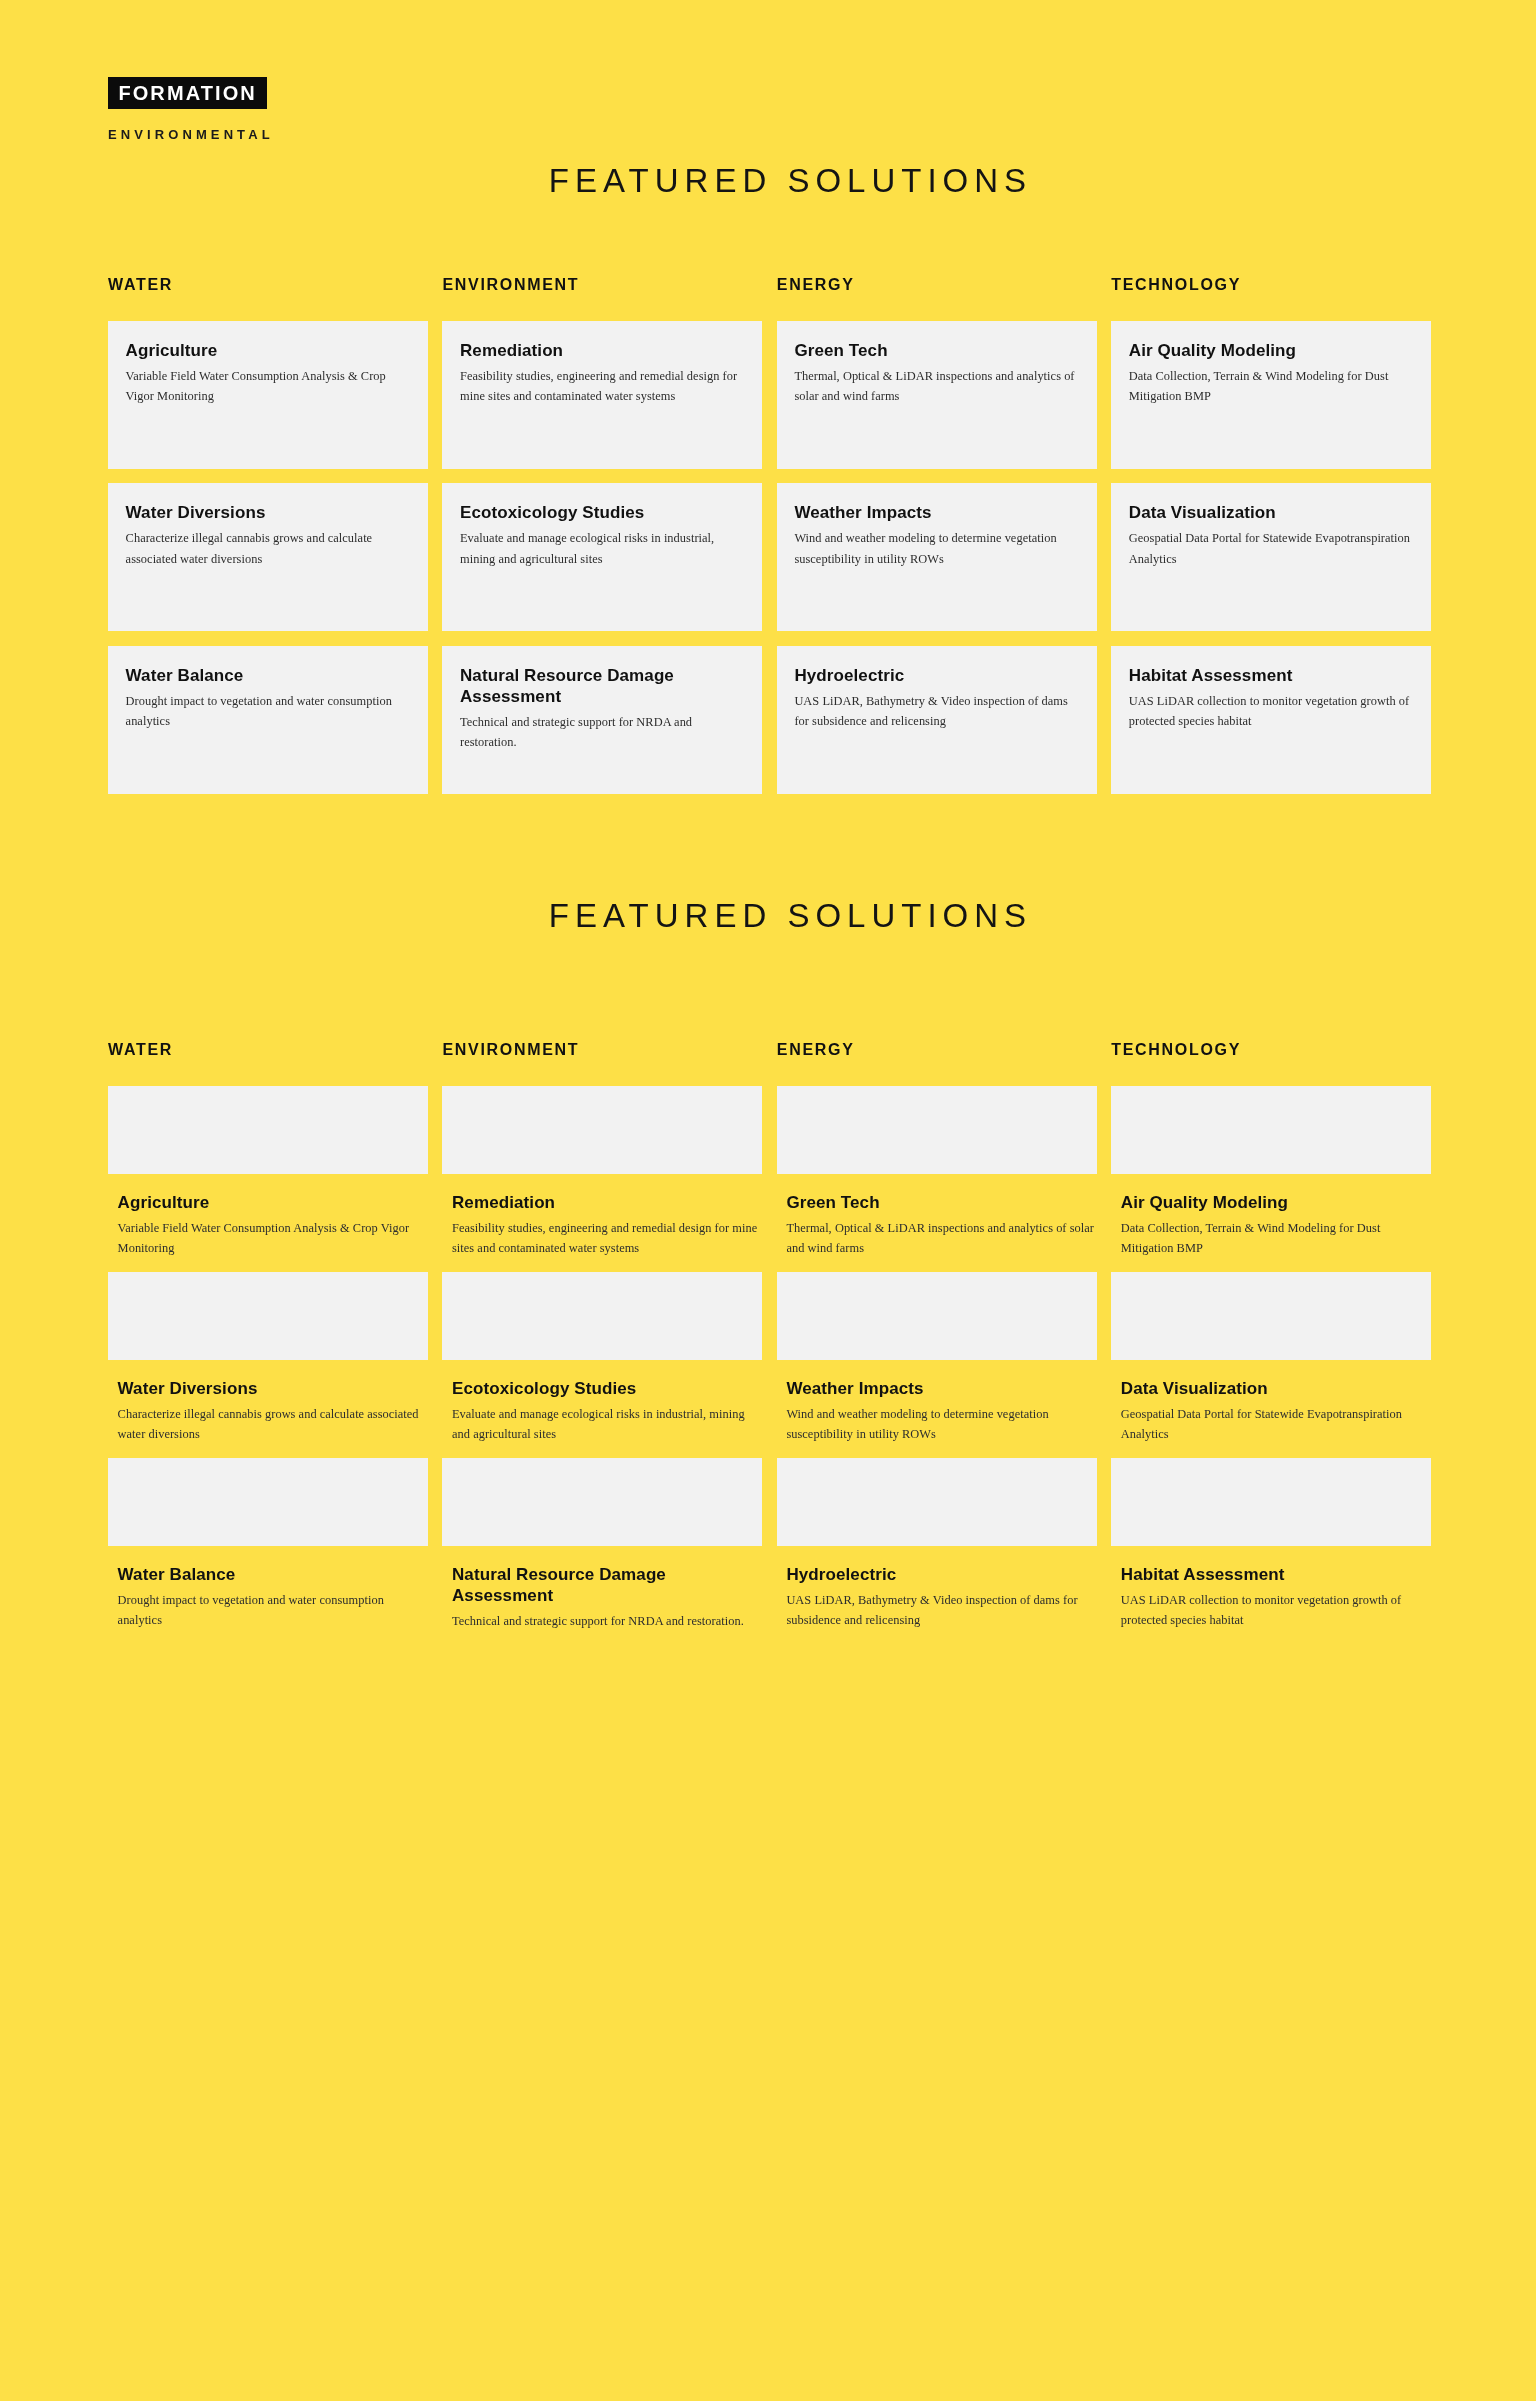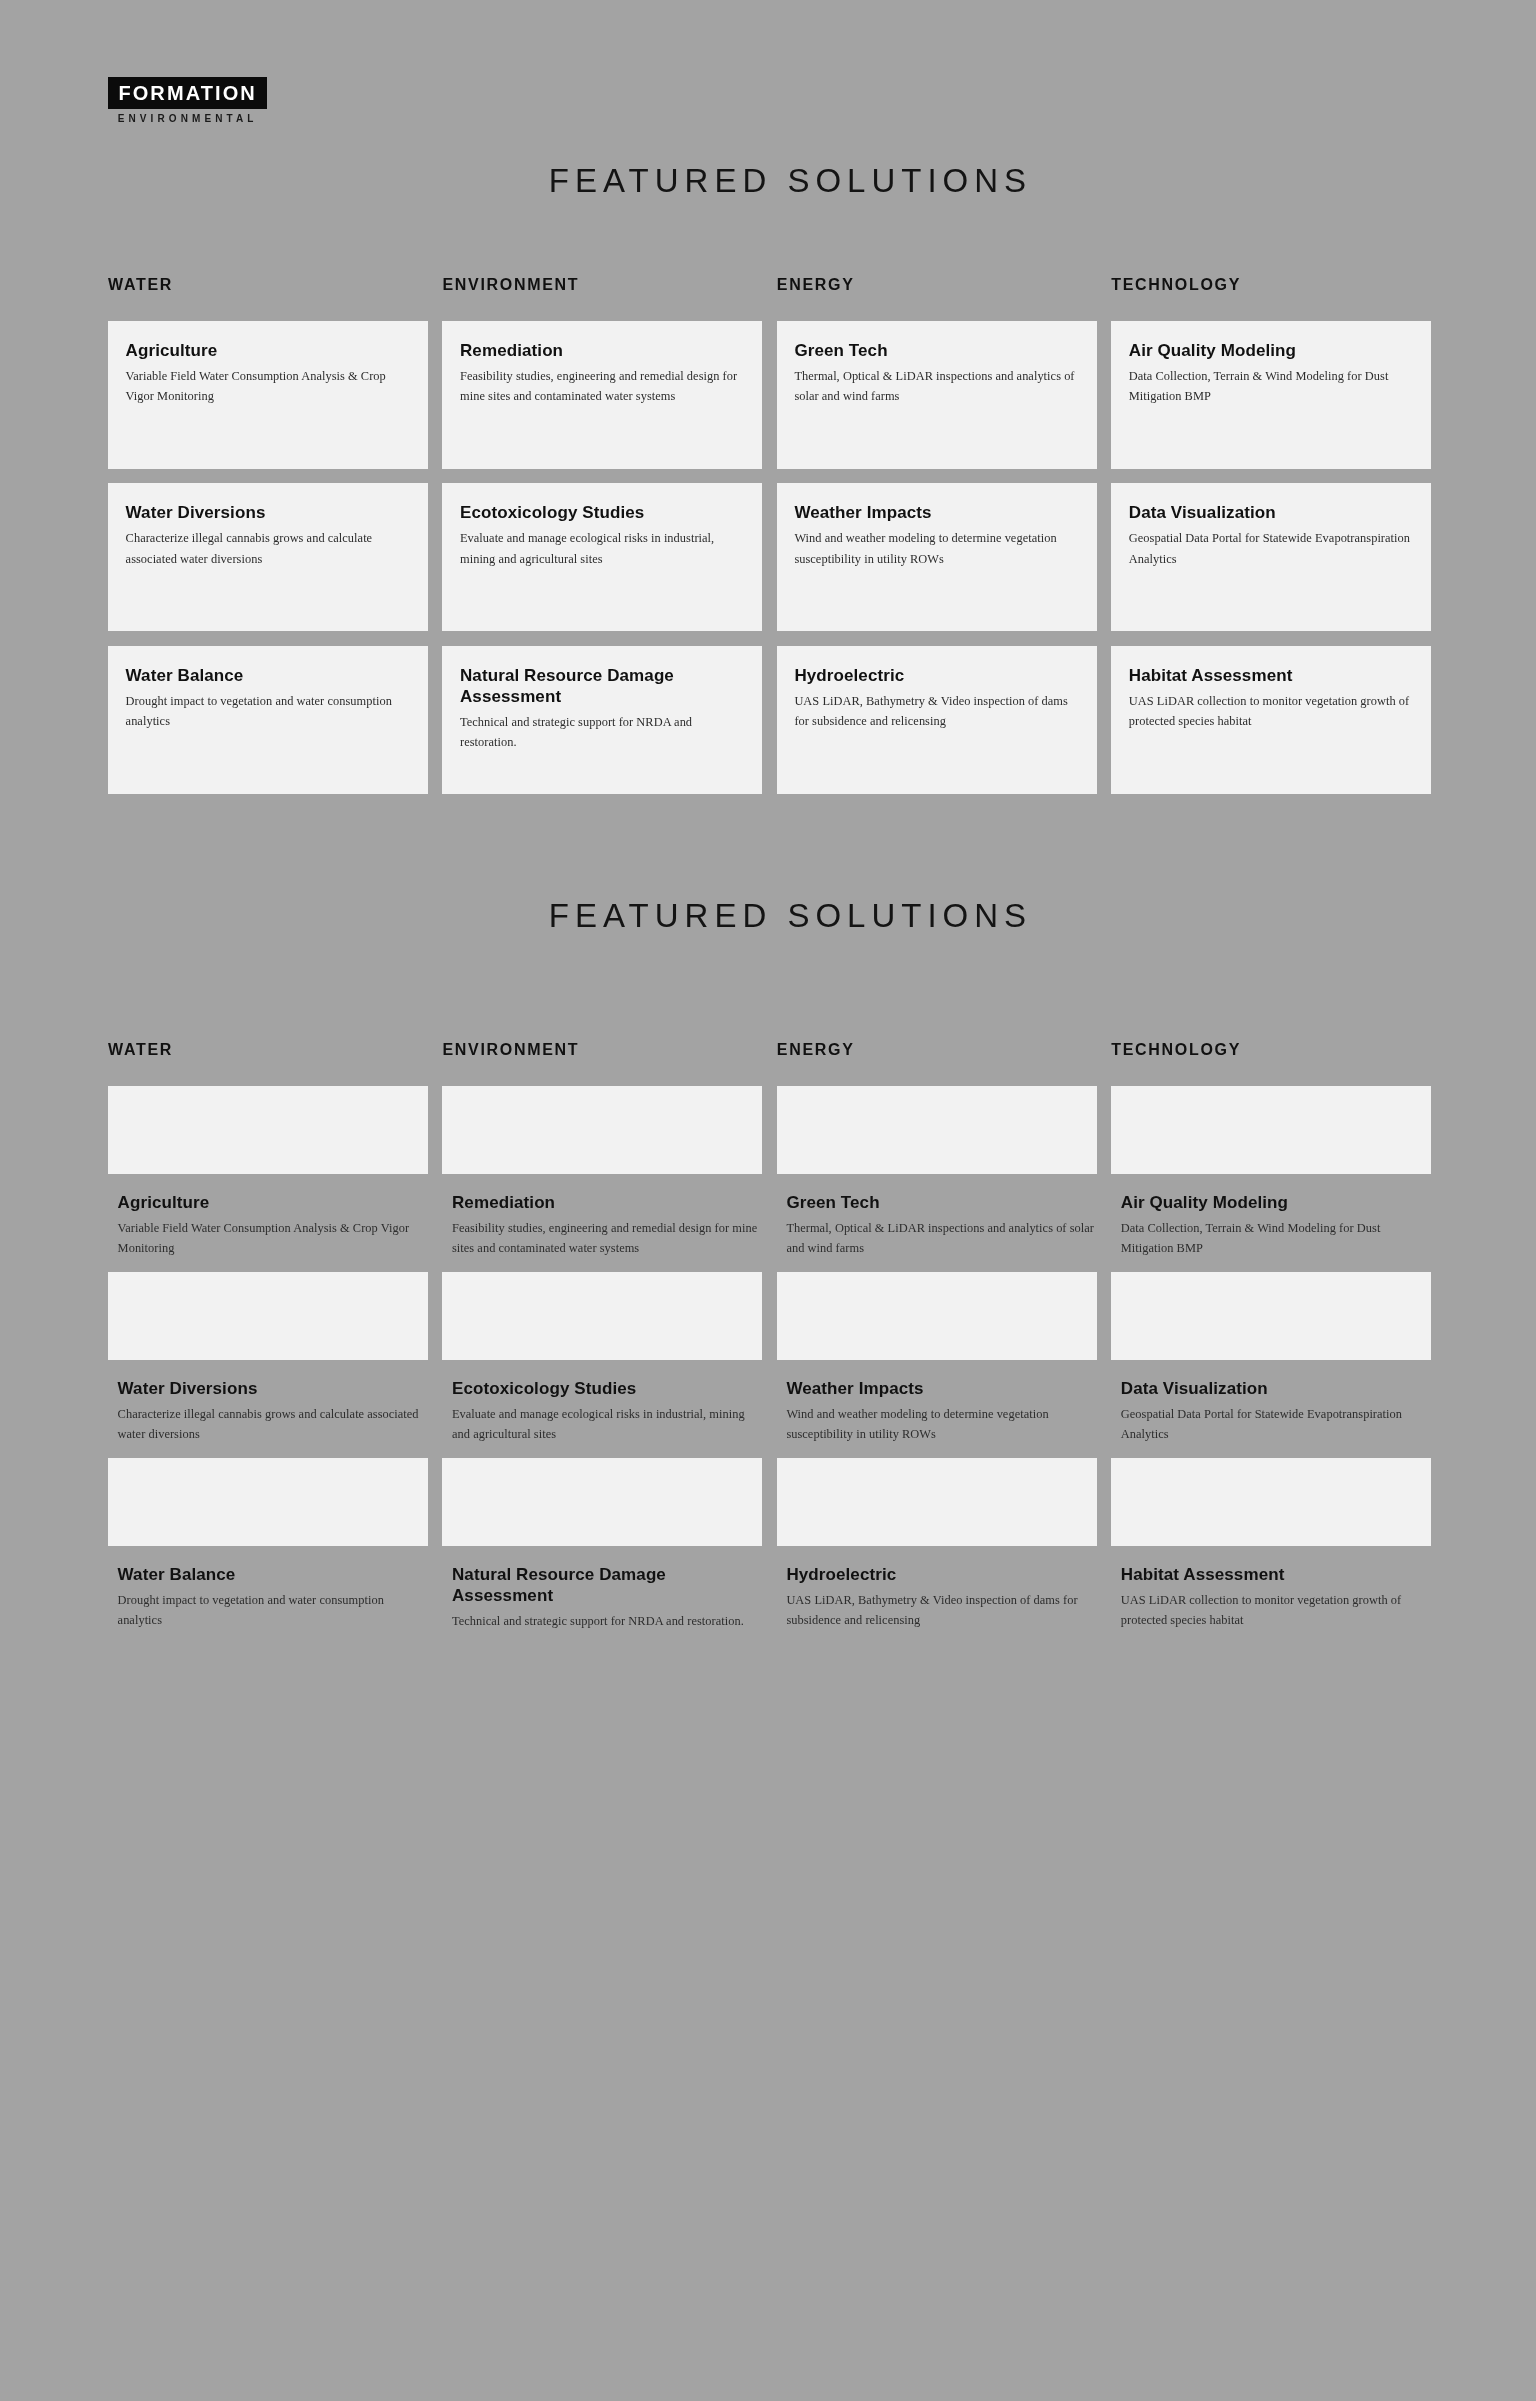--- a/index.html
+++ b/index.html
@@ -4,39 +4,39 @@
 <style>
   * { box-sizing: border-box; margin: 0; padding: 0; }
   html, body {
     width: 1537px;
     background: #ffffff;
     font-family: "Liberation Sans", sans-serif;
     -webkit-font-smoothing: antialiased;
   }
   body { position: relative; width: 1537px; height: 2401px; overflow: hidden; }
 
-  .page { position: relative; width: 1537px; height: 2401px; background: #a3a3a3; }
+  .page { position: relative; width: 1537px; height: 2401px; background: #fde047; }
 
   
   .logo-wrap { position: absolute; left: 108px; top: 77px; }
   .logo-bar {
     background: #0b0b0b;
     color: #ffffff;
     display: inline-block;
     padding: 5.6px 10.4px 6.4px 10.4px;
     font-size: 20px;
     font-weight: 700;
     letter-spacing: 2.1px;
     line-height: 1;
     font-family: "Liberation Sans", sans-serif;
   }
   .logo-sub {
-    margin-top: 4px;
+    margin-top: 18px;
     color: #1b1b1b;
-    font-size: 10px;
+    font-size: 13px;
     font-weight: 700;
     letter-spacing: 4.1px;
     text-align: center;
     width: 100%;
     font-family: "Liberation Sans", sans-serif;
   }
 
   
   .section-title {
     position: absolute;

